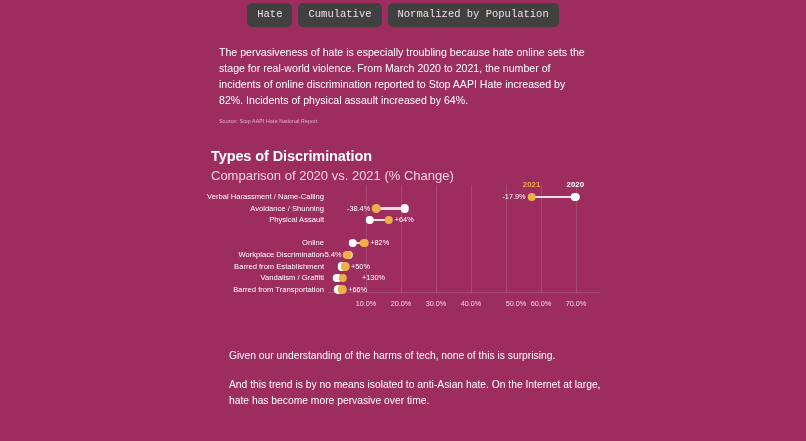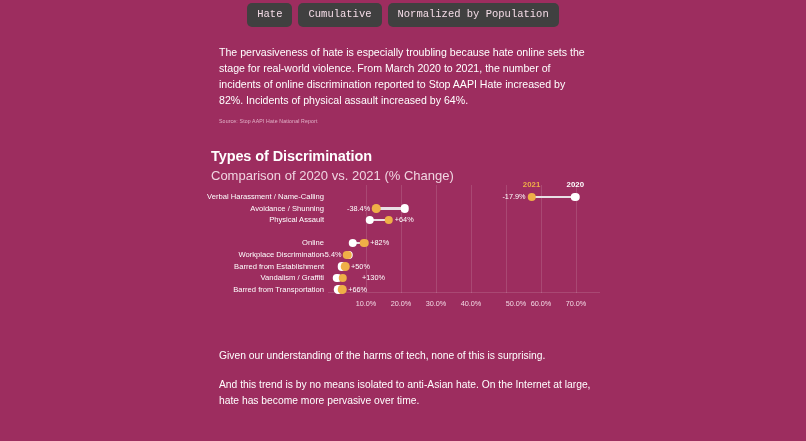--- a/index.html
+++ b/index.html
@@ -170,21 +170,21 @@
     font-weight: bold;
     transform: translateX(-50%);
     white-space: nowrap;
   }
   .legend-2021 { color: #efaf47; }
   .legend-2020 { color: #ffffff; }
 
   
   .outro {
     position: absolute;
-    left: 219px;
+    left: 229px;
     top: 348px;
     width: 372px;
   }
   .outro p {
     margin: 0 0 14px 0;
     font-size: 10.3px;
     line-height: 1.5;
     color: #ffffff;
   }
   .outro p:last-child { margin-bottom: 0; }

